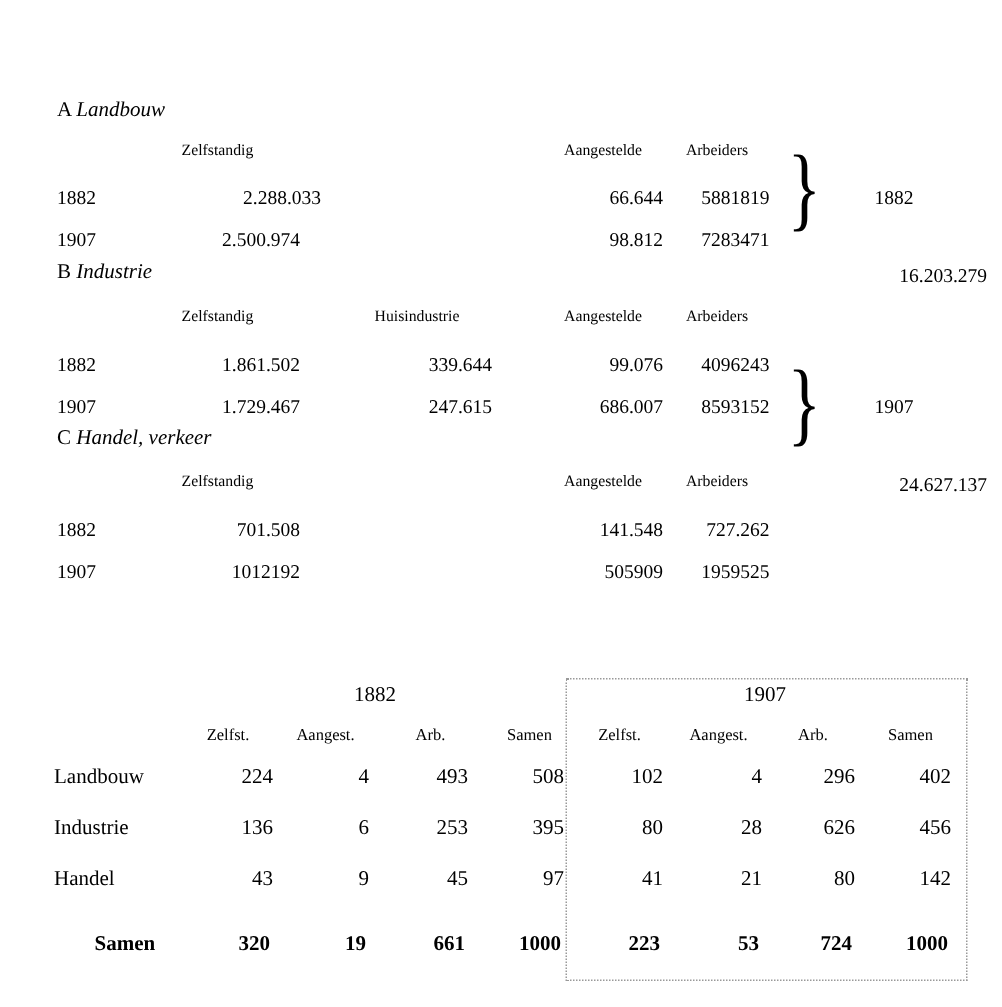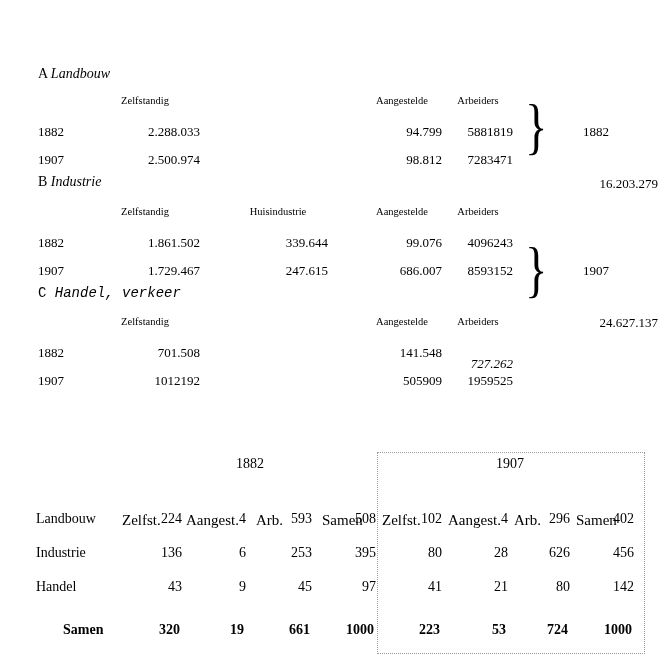--- a/index.html
+++ b/index.html
@@ -88,22 +88,22 @@
     font-size: 14px;
     font-style: italic;
   }
   .group-year {
     position: absolute;
     font-size: 14px;
     text-align: center;
   }
   .lower-colhead {
     position: absolute;
-    font-size: 15px;
-    margin-top: 28px;
+    font-size: 11px;
+    text-align: center;
   }
   .rowlabel {
     position: absolute;
     font-size: 14px;
   }
   .cell {
     position: absolute;
     font-size: 14px;
     text-align: right;
   }
@@ -132,22 +132,22 @@
 
   <div class="section-head" style="top:66px; left:38px;">
     <span class="letter">A</span>
     <span class="name">Landbouw</span>
   </div>
   <div class="colhead" style="top:95px; left:95px; width:100px;">Zelfstandig</div>
   <div class="colhead" style="top:95px; left:362px; width:80px;">Aangestelde</div>
   <div class="colhead" style="top:95px; left:443px; width:70px;">Arbeiders</div>
 
   <div class="year-label" style="top:124px; left:38px;">1882</div>
-  <div class="num" style="top:124px; left:95px; width:105px;">2.288.033</div>
-  <div class="num" style="top:124px; left:352px; width:90px;">94.799</div>
+  <div class="num" style="top:124px; left:109px; width:105px;">2.288.033</div>
+  <div class="num" style="top:124px; left:352px; width:90px;">66.644</div>
   <div class="num" style="top:124px; left:443px; width:70px;">5881819</div>
 
   <div class="year-label" style="top:152px; left:38px;">1907</div>
   <div class="num" style="top:152px; left:95px; width:105px;">2.500.974</div>
   <div class="num" style="top:152px; left:352px; width:90px;">98.812</div>
   <div class="num" style="top:152px; left:443px; width:70px;">7283471</div>
 
   <div class="section-head" style="top:174px; left:38px;">
     <span class="letter">B</span>
     <span class="name">Industrie</span>
@@ -162,32 +162,32 @@
   <div class="num" style="top:235px; left:228px; width:100px;">339.644</div>
   <div class="num" style="top:235px; left:352px; width:90px;">99.076</div>
   <div class="num" style="top:235px; left:443px; width:70px;">4096243</div>
 
   <div class="year-label" style="top:263px; left:38px;">1907</div>
   <div class="num" style="top:263px; left:95px; width:105px;">1.729.467</div>
   <div class="num" style="top:263px; left:228px; width:100px;">247.615</div>
   <div class="num" style="top:263px; left:352px; width:90px;">686.007</div>
   <div class="num" style="top:263px; left:443px; width:70px;">8593152</div>
 
-  <div class="section-head" style="top:285px; left:38px;font-family:Liberation Mono, monospace;">
+  <div class="section-head" style="top:285px; left:38px;">
     <span class="letter">C</span>
     <span class="name">Handel, verkeer</span>
   </div>
   <div class="colhead" style="top:316px; left:95px; width:100px;">Zelfstandig</div>
   <div class="colhead" style="top:316px; left:362px; width:80px;">Aangestelde</div>
   <div class="colhead" style="top:316px; left:443px; width:70px;">Arbeiders</div>
 
   <div class="year-label" style="top:345px; left:38px;">1882</div>
   <div class="num" style="top:345px; left:95px; width:105px;">701.508</div>
   <div class="num" style="top:345px; left:352px; width:90px;">141.548</div>
-  <div class="num" style="top:356px; left:443px; width:70px;font-style:italic;">727.262</div>
+  <div class="num" style="top:345px; left:443px; width:70px;">727.262</div>
 
   <div class="year-label" style="top:373px; left:38px;">1907</div>
   <div class="num" style="top:373px; left:95px; width:105px;">1012192</div>
   <div class="num" style="top:373px; left:352px; width:90px;">505909</div>
   <div class="num" style="top:373px; left:443px; width:70px;">1959525</div>
 
   <div class="brace" style="top:95px; left:525px;">}</div>
   <div class="brace" style="top:238px; left:525px;">}</div>
 
   <div class="brace-label" style="top:124px; left:583px;">1882</div>
@@ -208,21 +208,21 @@
   <div class="lower-colhead" style="top:484px; left:322px; width:62px;">Samen</div>
 
   <div class="lower-colhead" style="top:484px; left:382px; width:62px;">Zelfst.</div>
   <div class="lower-colhead" style="top:484px; left:448px; width:62px;">Aangest.</div>
   <div class="lower-colhead" style="top:484px; left:514px; width:56px;">Arb.</div>
   <div class="lower-colhead" style="top:484px; left:576px; width:62px;">Samen</div>
 
   <div class="rowlabel" style="top:511px; left:36px;">Landbouw</div>
   <div class="cell" style="top:511px; left:126px; width:56px;">224</div>
   <div class="cell" style="top:511px; left:190px; width:56px;">4</div>
-  <div class="cell" style="top:511px; left:256px; width:56px;">593</div>
+  <div class="cell" style="top:511px; left:256px; width:56px;">493</div>
   <div class="cell" style="top:511px; left:320px; width:56px;">508</div>
   <div class="cell" style="top:511px; left:386px; width:56px;">102</div>
   <div class="cell" style="top:511px; left:452px; width:56px;">4</div>
   <div class="cell" style="top:511px; left:514px; width:56px;">296</div>
   <div class="cell" style="top:511px; left:578px; width:56px;">402</div>
 
   <div class="rowlabel" style="top:545px; left:36px;">Industrie</div>
   <div class="cell" style="top:545px; left:126px; width:56px;">136</div>
   <div class="cell" style="top:545px; left:190px; width:56px;">6</div>
   <div class="cell" style="top:545px; left:256px; width:56px;">253</div>

